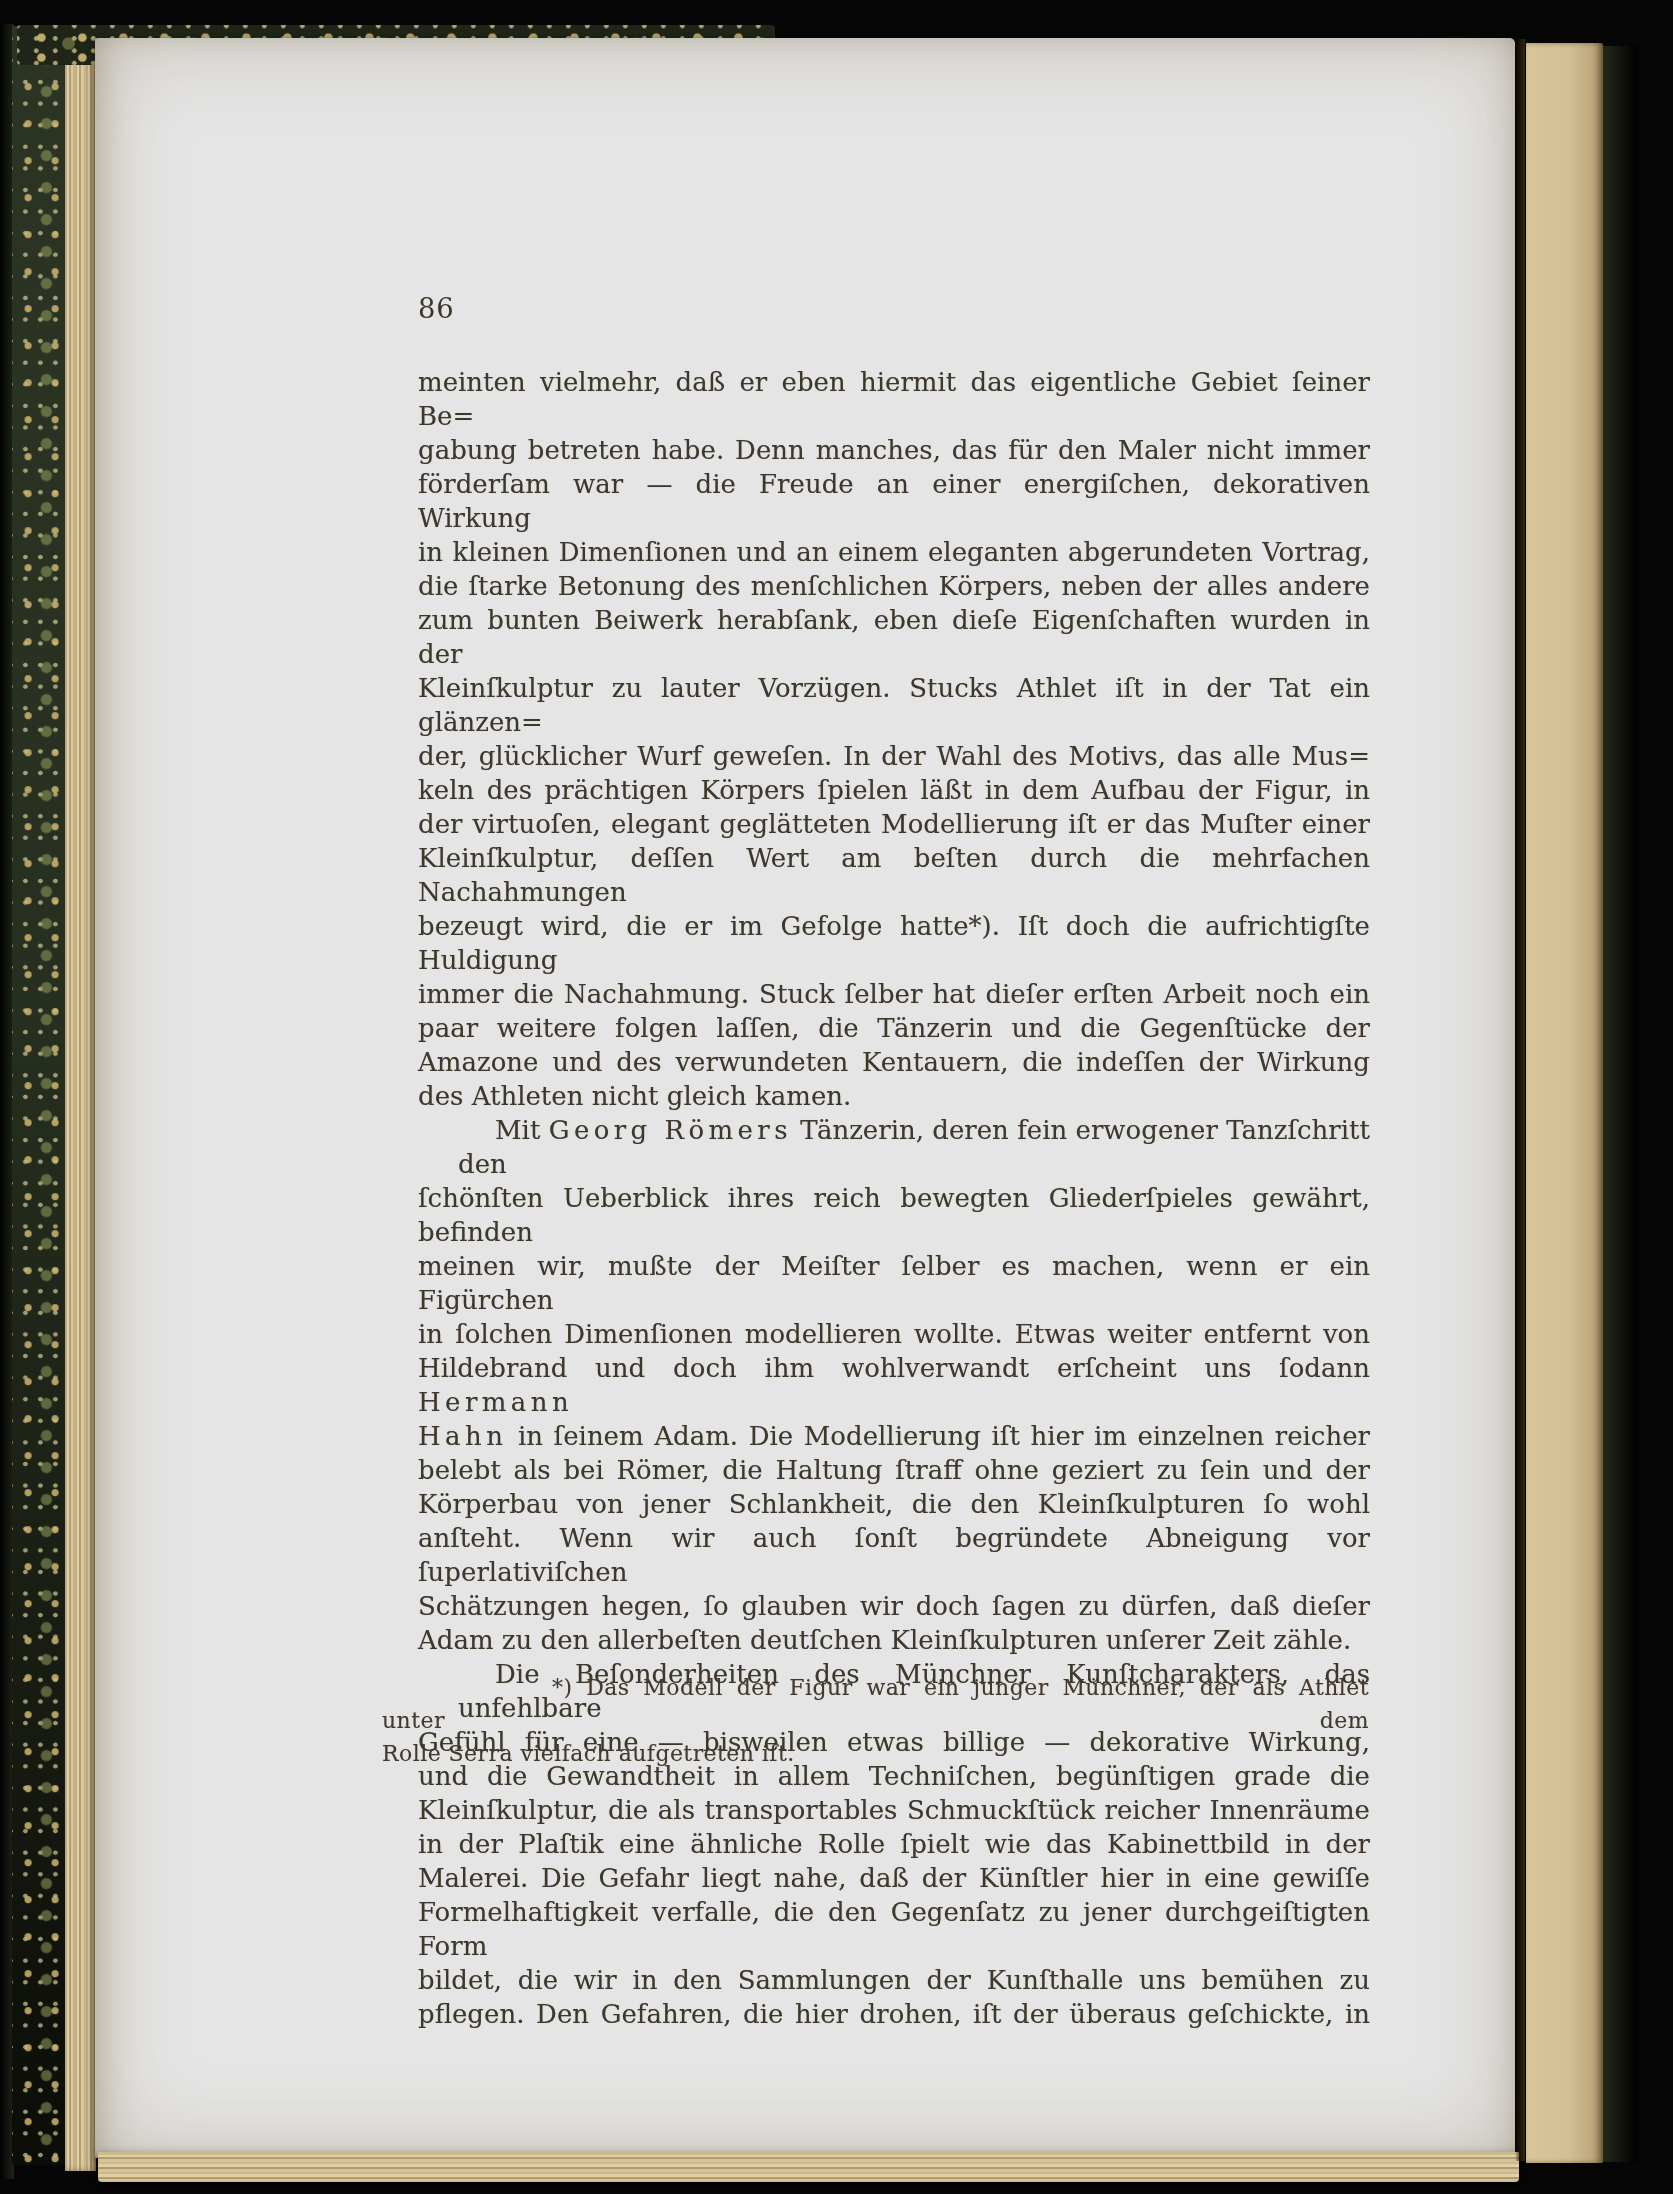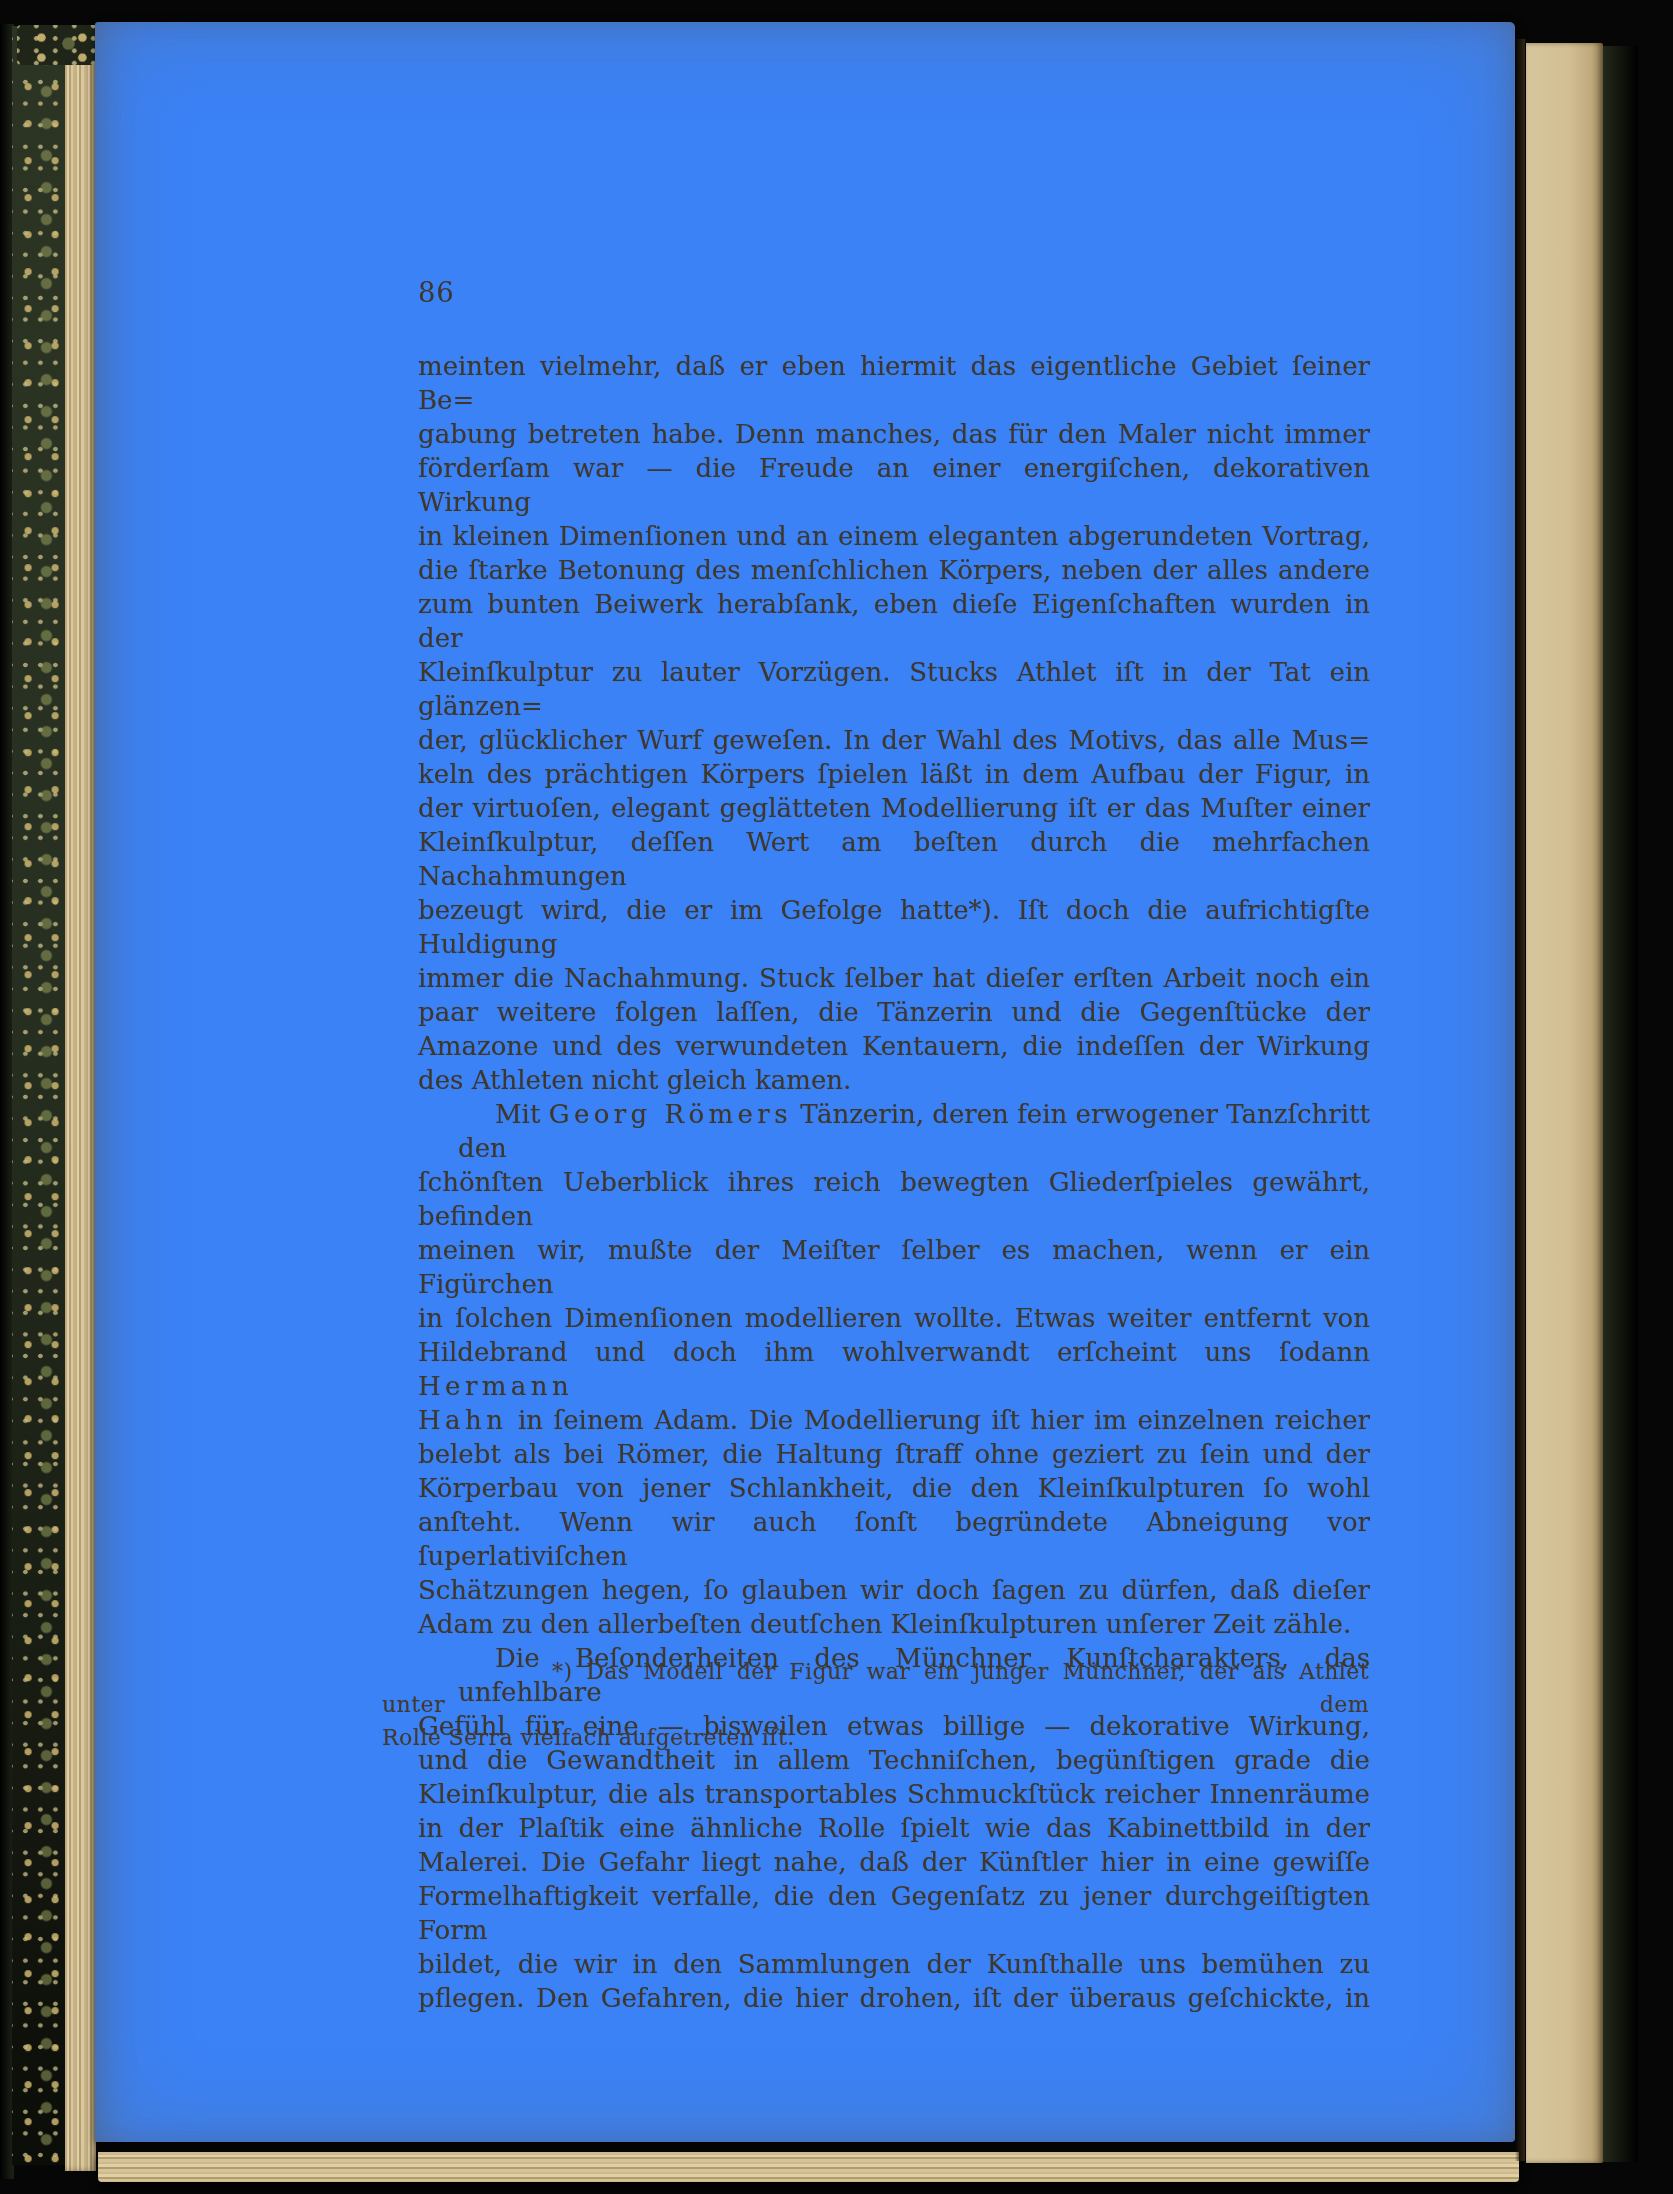--- a/index.html
+++ b/index.html
@@ -49,25 +49,25 @@
       radial-gradient(circle, rgba(210,186,116,0.9) 0 3.9px, rgba(0,0,0,0) 4.6px),
       radial-gradient(circle, rgba(232,214,150,0.7) 0 2px, rgba(0,0,0,0) 2.6px),
       radial-gradient(circle, rgba(130,140,80,0.6) 0 5.9px, rgba(0,0,0,0) 6.5px);
     background-size: 41px 20px, 19px 12.4px, 63px 28px;
     background-position: 3.9px 2.6px, 9.8px 7.2px, 20px 4.6px;
     border-radius: 3.9px;
   }
 
   
   .page {
-    position: absolute; left: 95px; top: 22px; width: 1420px; height: 2120px;
+    position: absolute; left: 95px; top: 38px; width: 1420px; height: 2120px;
     background:
       radial-gradient(ellipse at 50% 38%, rgba(255,246,214,0.35) 0%, rgba(255,246,214,0) 60%),
       linear-gradient(90deg, #cdbb92 0%, #dbca A2 2%, #dccaa2 6%, #ddcca4 50%, #d7c59c 92%, #cbb88e 100%);
-    background-color: #3b82f6;
+    background-color: #e5e5e5;
     border-radius: 3.3px 5.2px 3.9px 2.6px;
     box-shadow:
       inset 0 0 91px rgba(120,95,50,0.28),
       inset 18.3px 0 39px -19.6px rgba(80,60,30,0.35),
       inset -13px 0 33px -18.3px rgba(80,60,30,0.30),
       1.3px 2px 9.1px rgba(0,0,0,0.6);
   }
 
   .pagenum {
     position: absolute; left: 323px; top: 255px;

